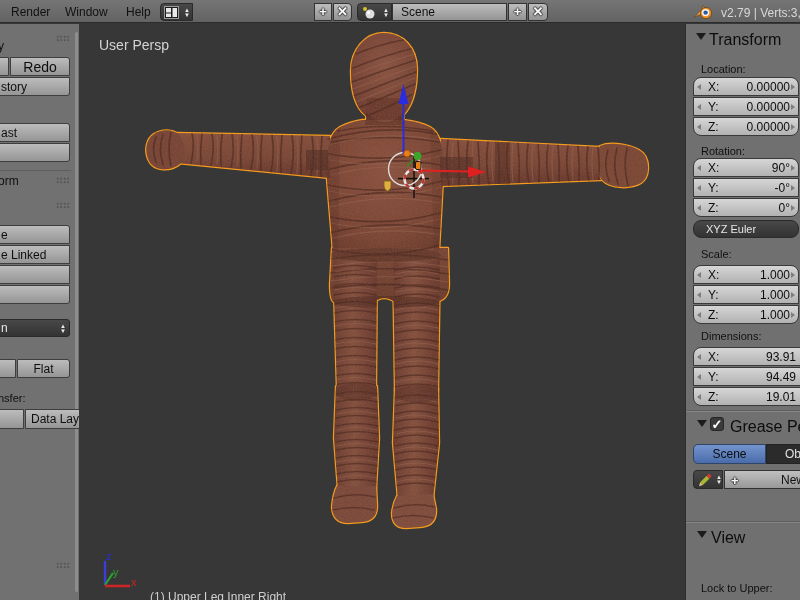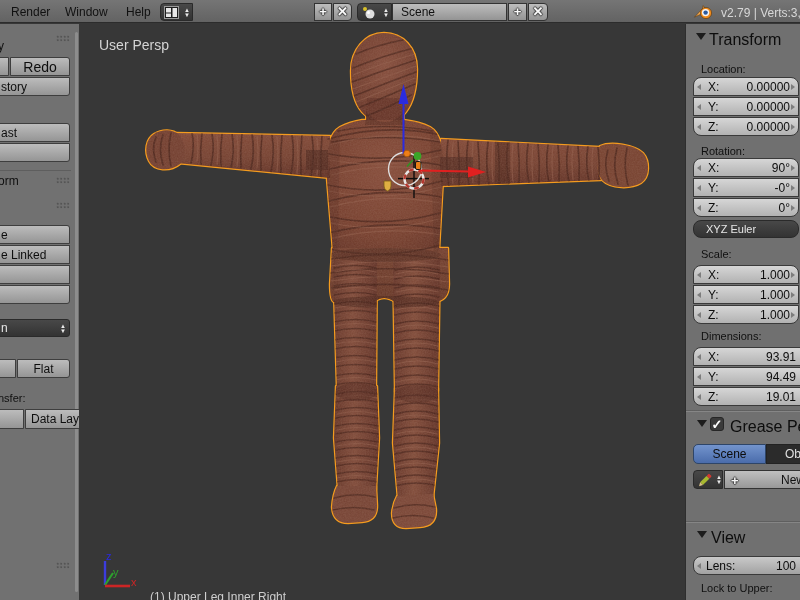--- a/index.html
+++ b/index.html
@@ -494,20 +494,15 @@
     </svg>
     <div class="darr" style="left:21px;top:4px">▲<br>▼</div>
   </div>
   <div class="sbtn" style="left:38px;top:446px;width:77px;height:19px;background:linear-gradient(#c0c0c0,#989898)">
     <span class="gl" style="position:absolute;left:6px;top:2px;color:#f5f5f5">+</span>
     <span style="position:absolute;left:56px;top:2px;font-size:12px;color:#111">New</span>
   </div>
   <div class="sep" style="top:497px"></div>
   <div class="tri" style="left:11px;top:507px"></div>
   <div class="hdrD" style="left:25px;top:505px">View</div>
-  <div class="nf" style="top:532px;width:108px;border-radius:8px 0 0 8px;background:linear-gradient(#c9c9c9,#a2a2a2)">
-        <i class="la"></i>
-        <span class="k" style="left:12px">Lens:</span>
-        <span class="v" style="right:4px">100</span>
-      </div>
   <div class="lblD" style="left:15px;top:558px">Lock to Upper:</div>
 </div>
 
 </div>
 </body></html>

